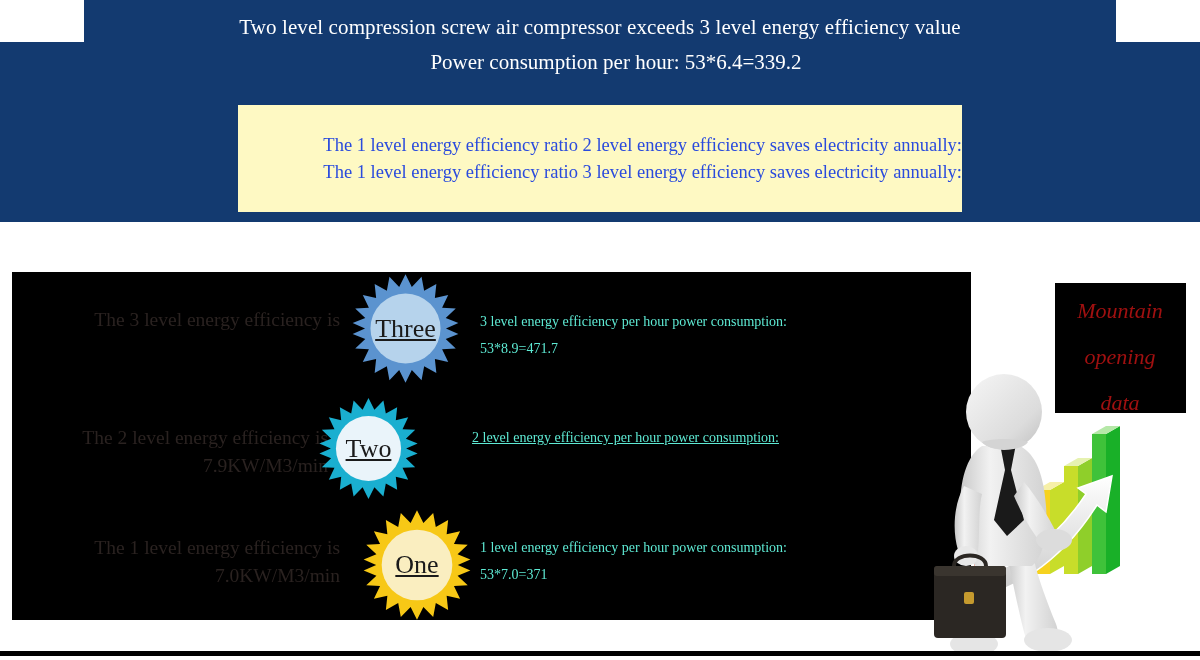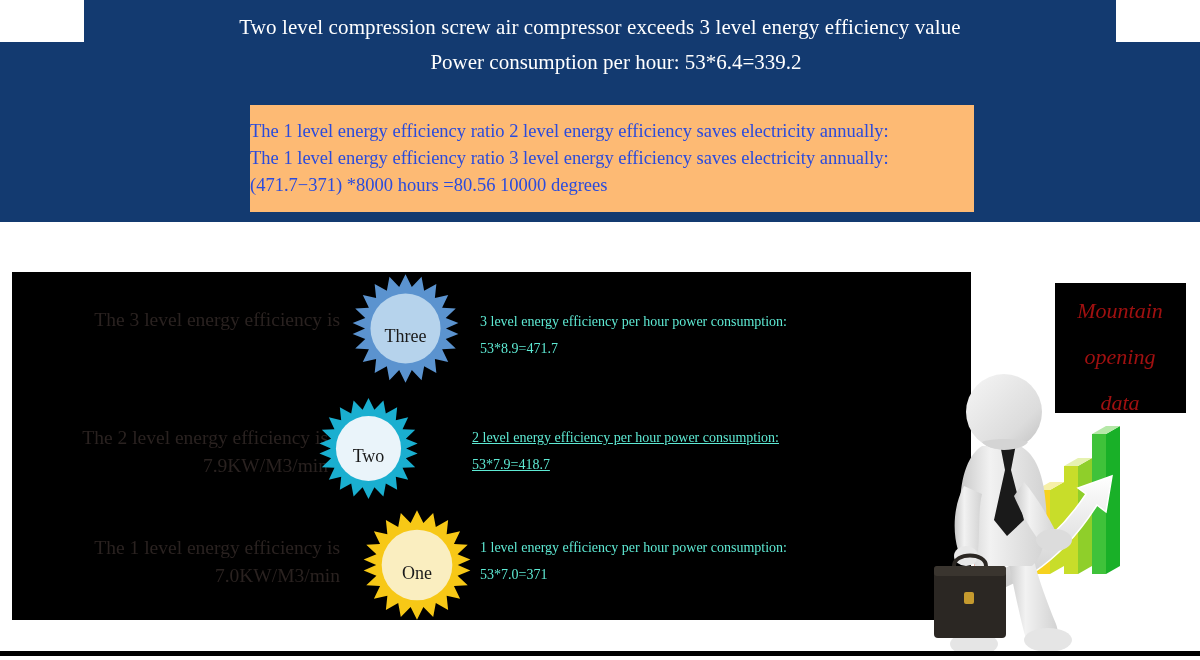--- a/index.html
+++ b/index.html
@@ -59,29 +59,29 @@
     width: 1200px;
     text-align: center;
     color: #ffffff;
     font-size: 21px;
     line-height: 30px;
     margin-left: 16px;
   }
 
   .savings-box {
     position: absolute;
-    left: 250px;
+    left: 238px;
     top: 105px;
     width: 724px;
     height: 107px;
-    background: #fdba74;
+    background: #fef9c3;
     display: flex;
     flex-direction: column;
     justify-content: center;
-    align-items: flex-start;
+    align-items: flex-end;
   }
   .savings-line {
     color: #2a4bdd;
     font-size: 18.5px;
     line-height: 27px;
     text-align: center;
     white-space: nowrap;
   }
 
   
@@ -120,29 +120,30 @@
   .red-text.r1 { left: 468px; top: 262px; font-family: Liberation Serif, serif; }
 
   
   .gear {
     position: absolute;
   }
   .gear svg { display: block; }
   .gear-label {
     position: absolute;
     left: 0;
-    top: 8px;
+    top: 0;
     width: 100%;
     height: 100%;
     display: flex;
     align-items: center;
     justify-content: center;
     color: #1a1a1a;
-    font-size: 18px;
+    font-size: 26px;
     pointer-events: none;
+    text-decoration: underline;
   }
   .gear-three { left: 349px; top: 272px; width: 113px; height: 113px; }
   .gear-two   { left: 316px; top: 396px; width: 105px; height: 105px; }
   .gear-one   { left: 360px; top: 508px; width: 114px; height: 114px; }
 
   
   .mountain-box {
     position: absolute;
     left: 1055px;
     top: 283px;
@@ -190,21 +191,20 @@
   <div class="header-notch-left"></div>
   <div class="header-notch-right"></div>
 </div>
 
 <div class="header-title">Two level compression screw air compressor exceeds 3 level energy efficiency value</div>
 <div class="header-subtitle">Power consumption per hour: 53*6.4=339.2</div>
 
 <div class="savings-box">
   <div class="savings-line">The 1 level energy efficiency ratio 2 level energy efficiency saves electricity annually:</div>
   <div class="savings-line">The 1 level energy efficiency ratio 3 level energy efficiency saves electricity annually:</div>
-  <div class="savings-line">(471.7−371) *8000 hours =80.56 10000 degrees</div>
 </div>
 
 <div class="main-panel">
 
   <div class="eff-label l3">
     <div>The 3 level energy efficiency is</div>
   </div>
   <div class="eff-label l2">
     <div>The 2 level energy efficiency is</div>
     <div>7.9KW/M3/min</div>
@@ -213,21 +213,20 @@
     <div>The 1 level energy efficiency is</div>
     <div>7.0KW/M3/min</div>
   </div>
 
   <div class="red-text r3">
     <div>3 level energy efficiency per hour power consumption:</div>
     <div>53*8.9=471.7</div>
   </div>
   <div class="red-text r2">
     <div>2 level energy efficiency per hour power consumption:</div>
-    <div>53*7.9=418.7</div>
   </div>
   <div class="red-text r1">
     <div>1 level energy efficiency per hour power consumption:</div>
     <div>53*7.0=371</div>
   </div>
 </div>
 
 <div class="gear gear-three">
   <svg width="113" height="113" viewBox="0 0 100 100">
     <path id="gp3" fill="#5b93cf" d="M50 2 L55.6 13.2 L64.2 4.3 L66.5 16.6 L77.3 10.6 L76 23.1 L87.8 20.3 L82.4 31.6 L94.5 32.2 L85.6 40.6 L96.8 45.2 L85.8 50 L96.8 54.8 L85.6 59.4 L94.5 67.8 L82.4 68.4 L87.8 79.7 L76 76.9 L77.3 89.4 L66.5 83.4 L64.2 95.7 L55.6 86.8 L50 98 L44.4 86.8 L35.8 95.7 L33.5 83.4 L22.7 89.4 L24 76.9 L12.2 79.7 L17.6 68.4 L5.5 67.8 L14.4 59.4 L3.2 54.8 L14.2 50 L3.2 45.2 L14.4 40.6 L5.5 32.2 L17.6 31.6 L12.2 20.3 L24 23.1 L22.7 10.6 L33.5 16.6 L35.8 4.3 L44.4 13.2 Z"></path>

